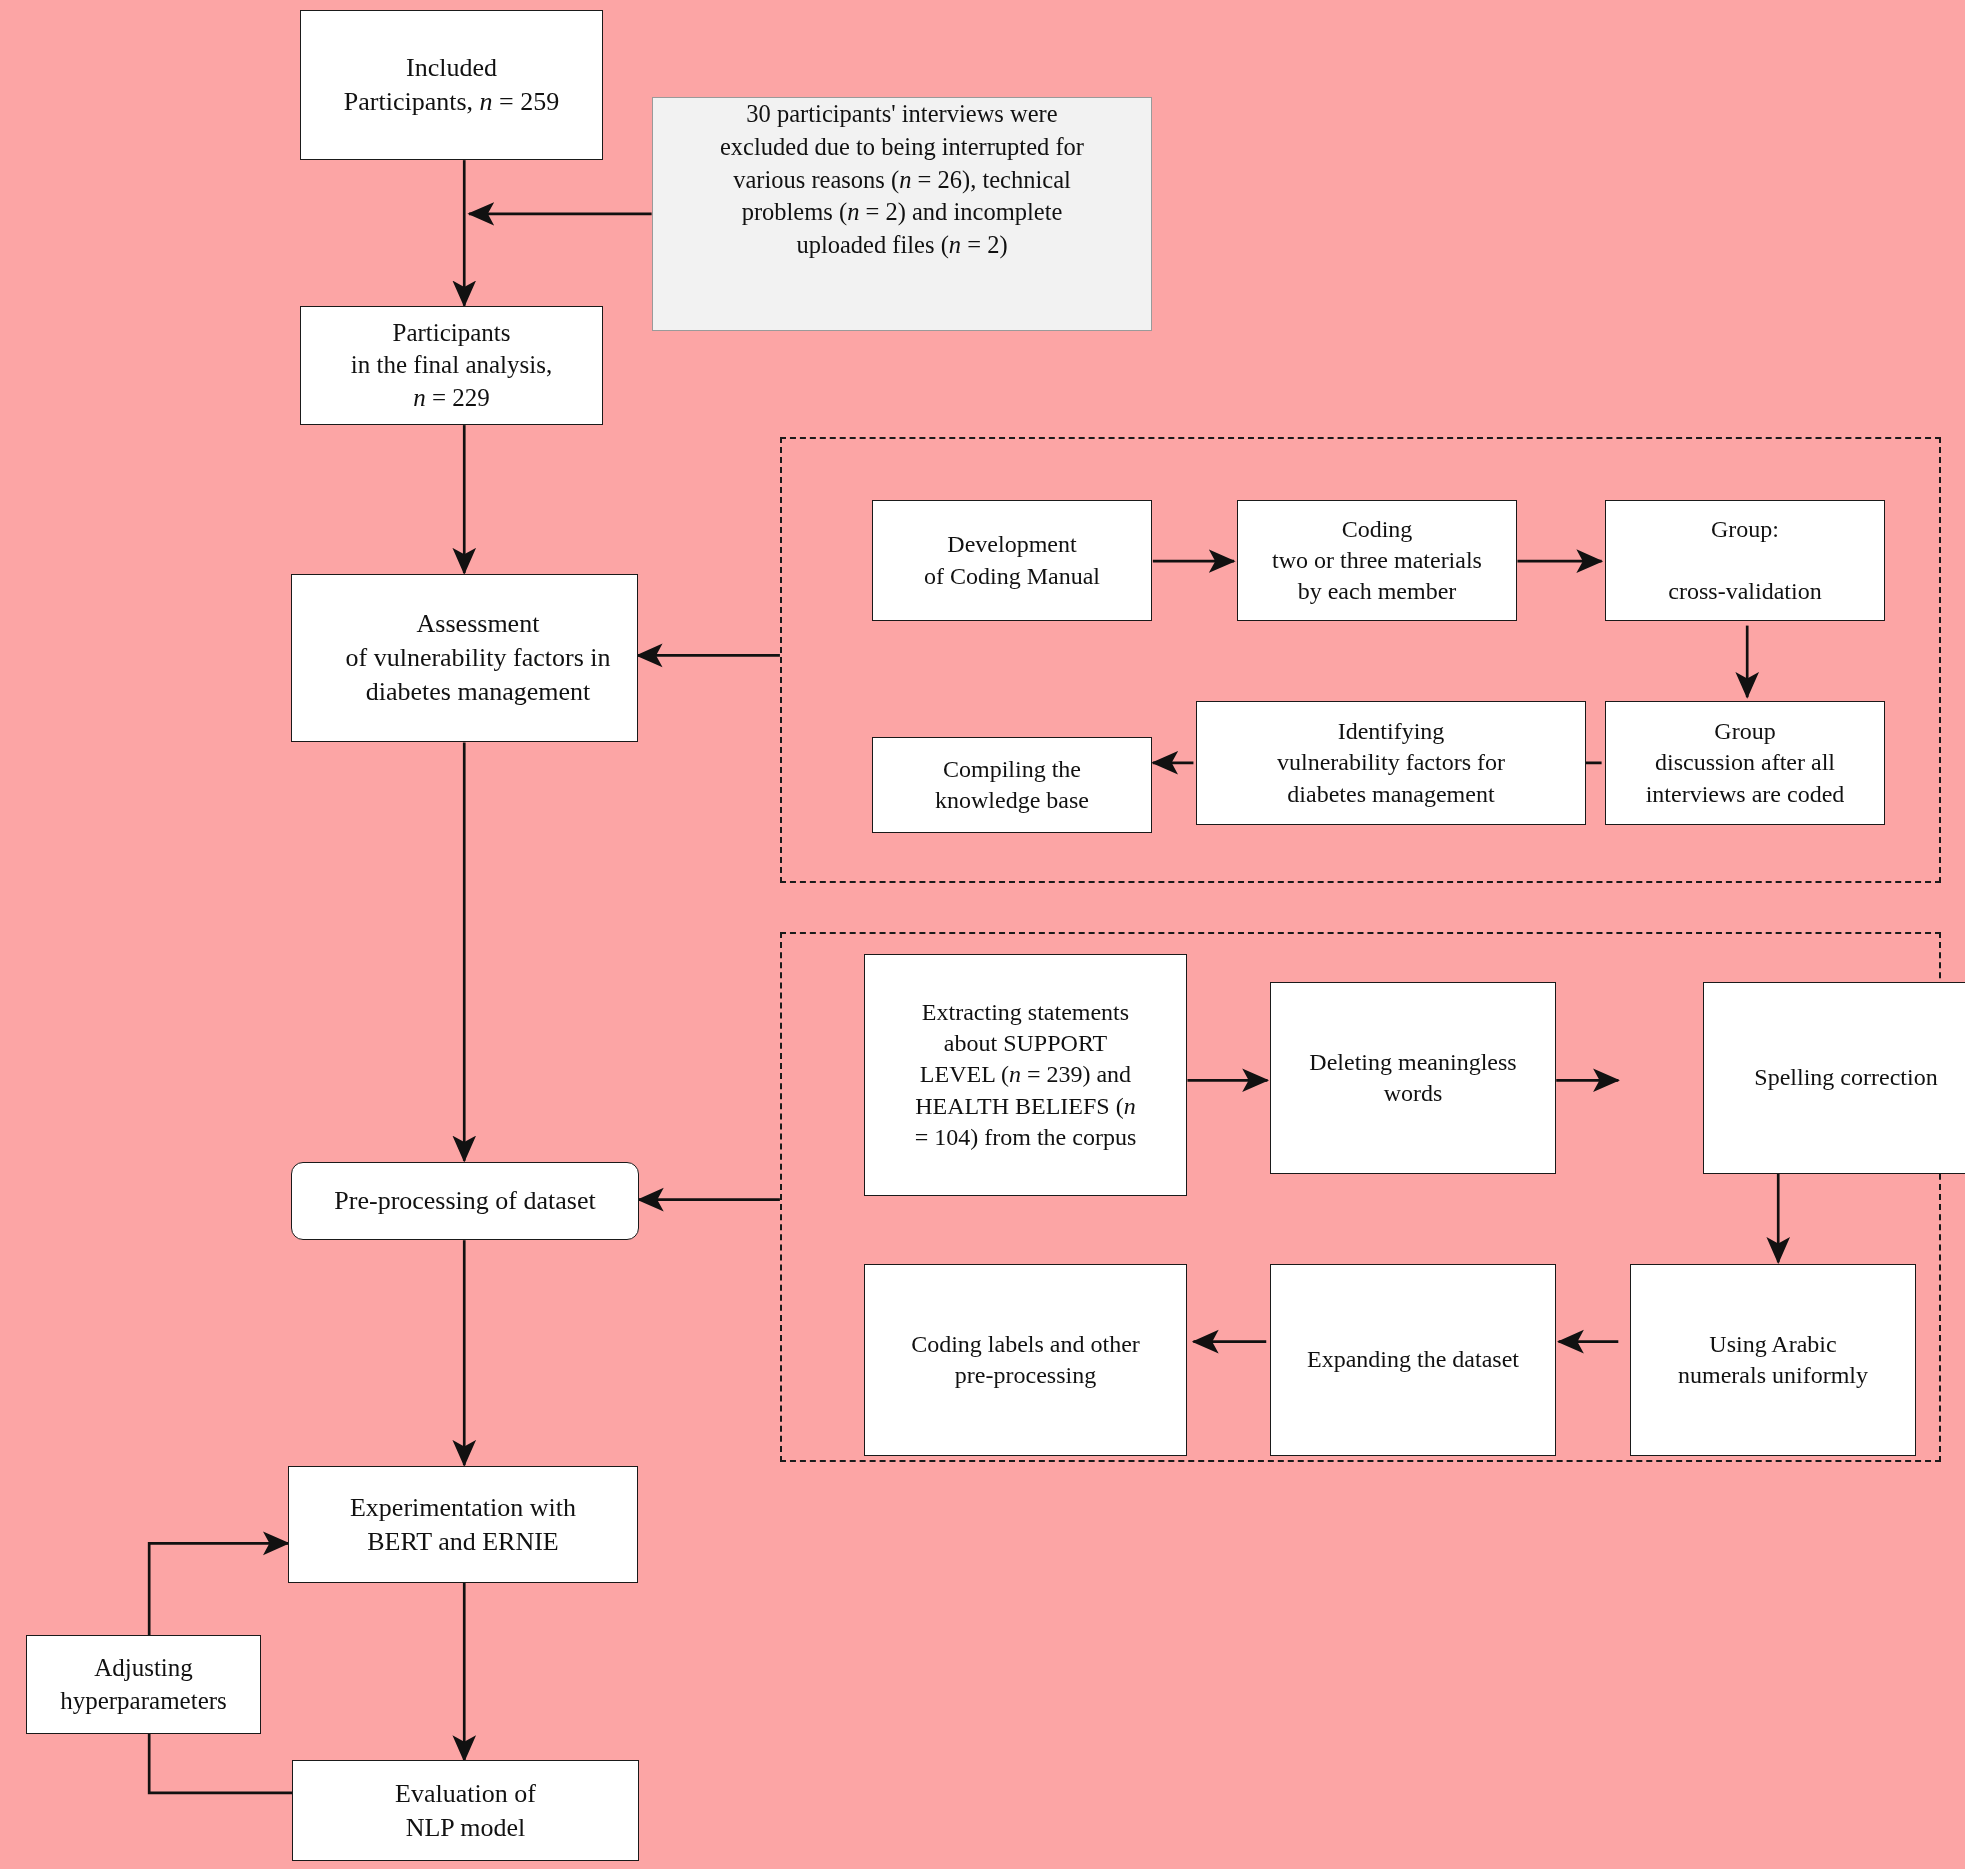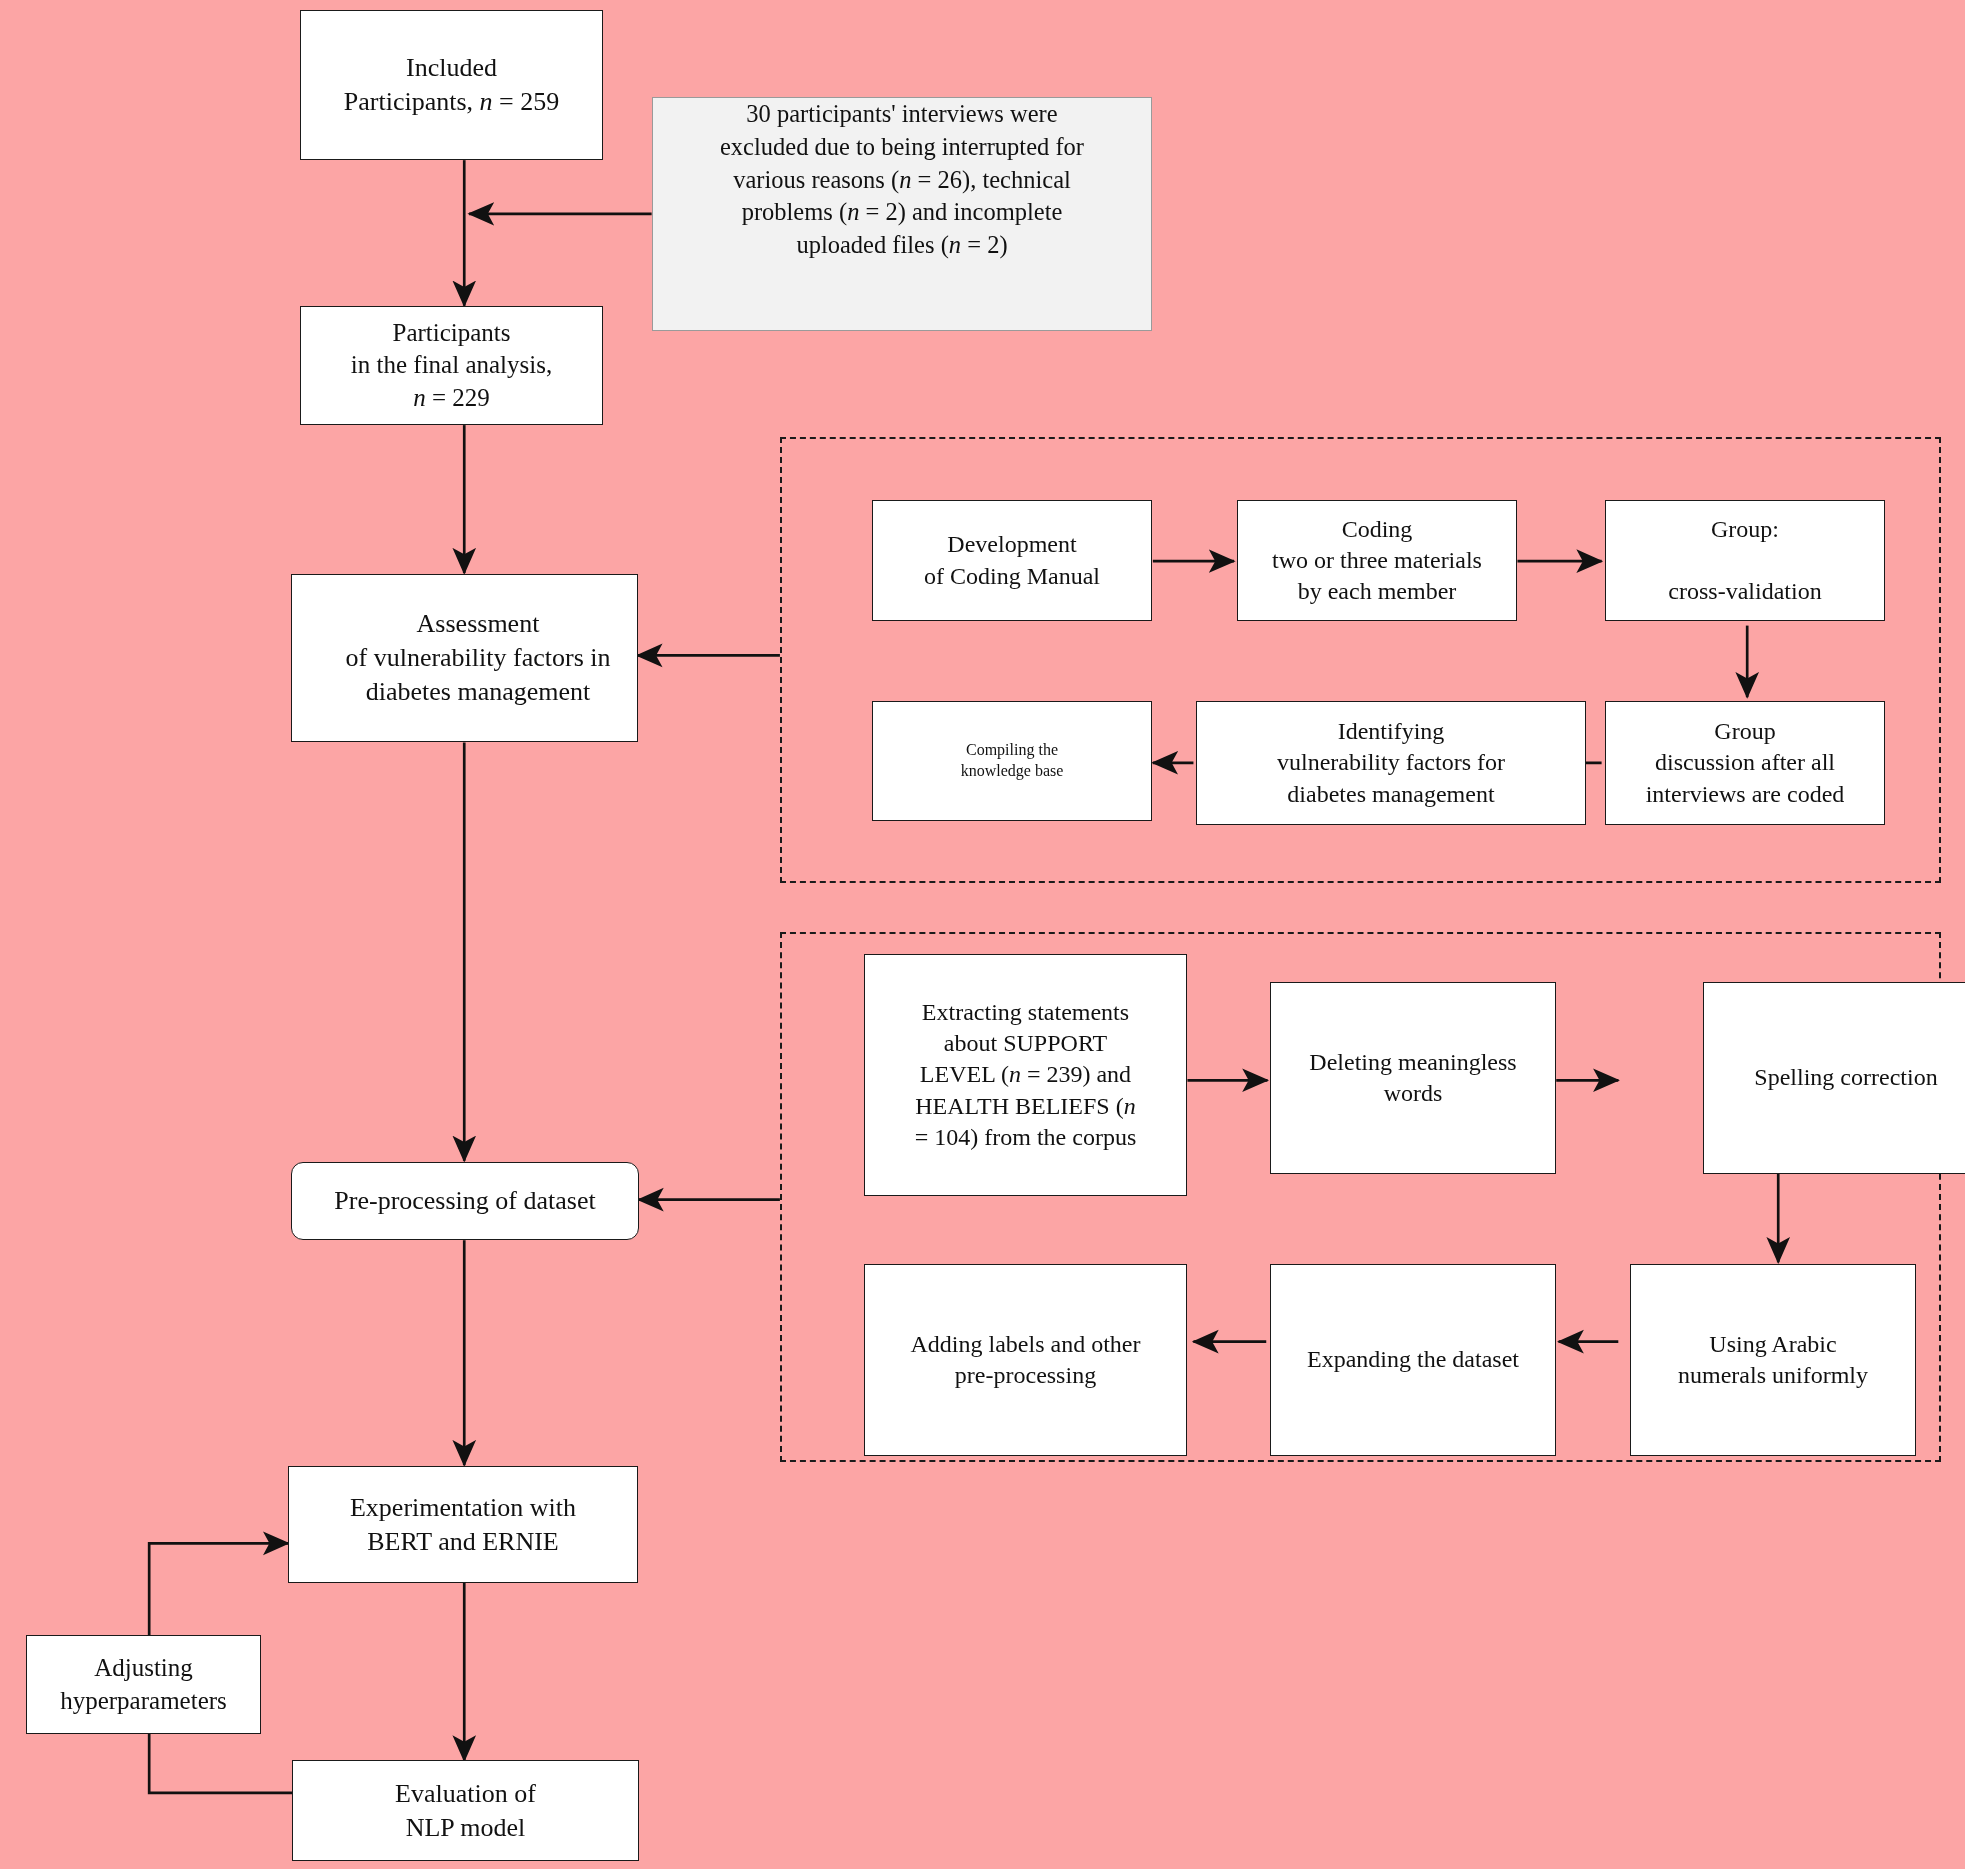--- a/index.html
+++ b/index.html
@@ -121,21 +121,21 @@
 
 cross-validation</span>
   </div>
 
   <div class="nodebox" style="left:1196px;top:701px;width:390px;height:124px;font-size:24px;">
     <span class="txt">Identifying
 vulnerability factors for
 diabetes management</span>
   </div>
 
-  <div class="nodebox" style="left:872px;top:701px;width:280px;height:120px;font-size:16px;">
+  <div class="nodebox" style="left:872px;top:737px;width:280px;height:96px;font-size:24px;">
     <span class="txt">Compiling the
 knowledge base</span>
   </div>
 
   <div class="nodebox" style="left:864px;top:954px;width:323px;height:242px;font-size:24px;">
     <span class="txt">Extracting statements<br>about SUPPORT<br>LEVEL (<i class="it">n</i> = 239) and<br>HEALTH BELIEFS (<i class="it">n</i><br>= 104) from the corpus</span>
   </div>
 
   <div class="nodebox" style="left:1270px;top:982px;width:286px;height:192px;font-size:24px;">
     <span class="txt">Deleting meaningless
@@ -149,18 +149,18 @@
   <div class="nodebox" style="left:1621px;top:1264px;width:286px;height:192px;font-size:24px;margin-left:9px;">
     <span class="txt">Using Arabic
 numerals uniformly</span>
   </div>
 
   <div class="nodebox" style="left:1270px;top:1264px;width:286px;height:192px;font-size:24px;">
     <span class="txt">Expanding the dataset</span>
   </div>
 
   <div class="nodebox" style="left:864px;top:1264px;width:323px;height:192px;font-size:24px;">
-    <span class="txt">Adding labels and other
+    <span class="txt">Coding labels and other
 pre-processing</span>
   </div>
 
 </div>
 
 
 </body></html>

